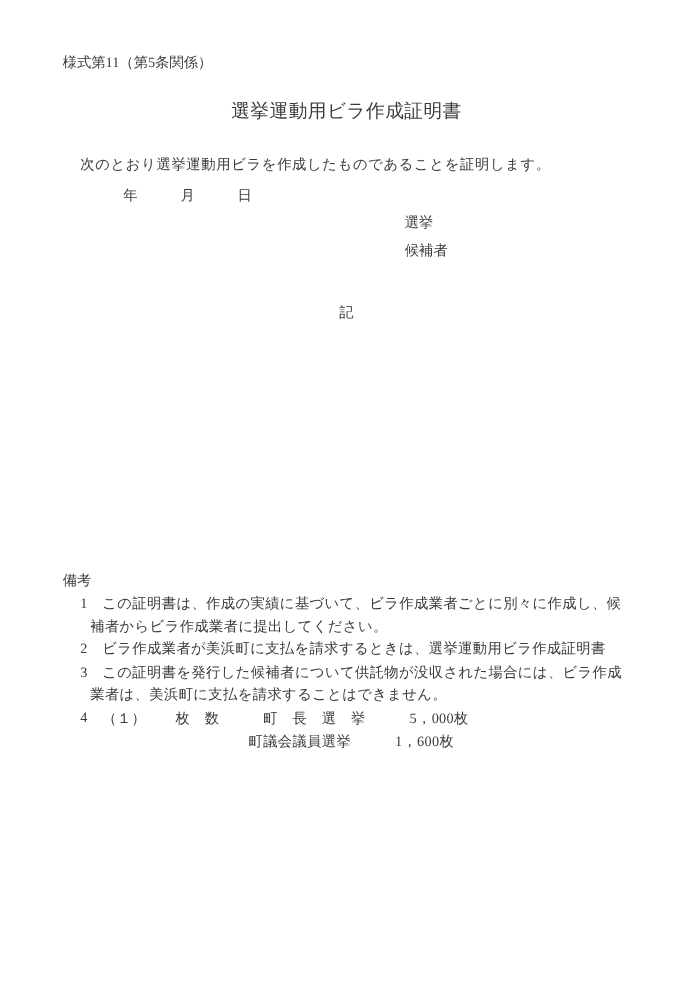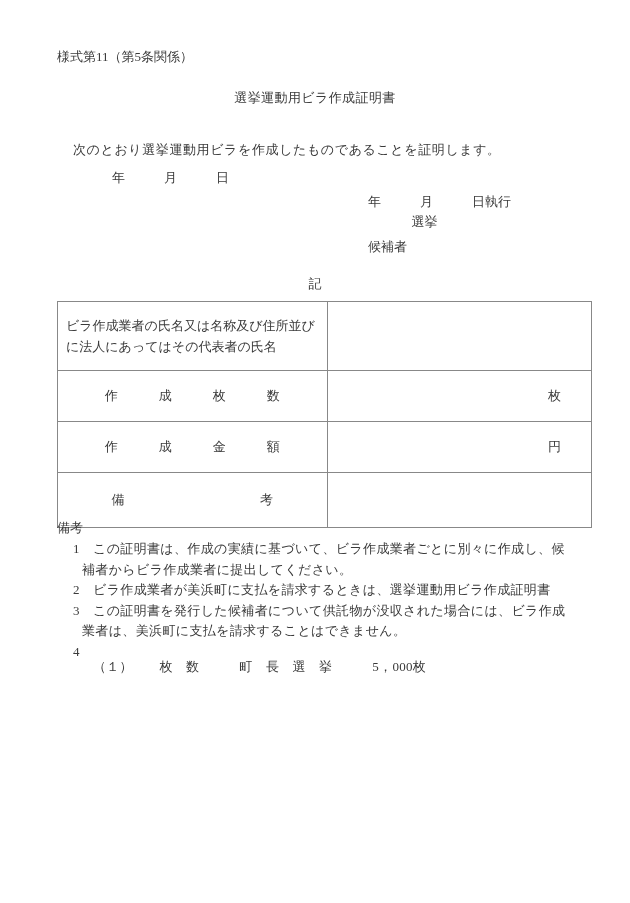--- a/index.html
+++ b/index.html
@@ -32,21 +32,21 @@
     text-align: right;
   }
 
   
   .doc-title {
     position: absolute;
     left: 0;
     right: 0;
     top: 88px;
     text-align: center;
-    font-size: 13px;
+    font-size: 17px;
     letter-spacing: 0.4px;
   }
 
   
   .intro {
     position: absolute;
     left: 73px;
     top: 140px;
     font-size: 13px;
     letter-spacing: 0.6px;
@@ -152,21 +152,21 @@
   }
   .note-body {
     text-indent: 0;
   }
   .note-body .cont {
     display: block;
     margin-left: -11px;
   }
 
   .sub-list {
-    margin-top: 15px;
+    margin-top: 1px;
     padding-left: 36px;
   }
   .sub-row {
     white-space: pre;
     line-height: 1.6;
     letter-spacing: 0.3px;
   }
 </style>
 </head>
 <body>
@@ -175,47 +175,26 @@
 
   <div class="form-no">様式第11（第5条関係）</div>
 
   <div class="doc-title">選挙運動用ビラ作成証明書</div>
 
   <div class="intro">次のとおり選挙運動用ビラを作成したものであることを証明します。</div>
 
   <div class="date-left">年　　　月　　　日</div>
 
   <div class="sig-block">
-    <div class="sig-line">年　　　月　　　日執行</div>
     <div class="sig-line election">選挙</div>
     <div class="sig-line candidate">候補者</div>
   </div>
 
   <div class="ki">記</div>
 
-  <table class="form-table">
-    <tbody>
-      <tr>
-        <td class="cell-desc col-label">ビラ作成業者の氏名又は名称及び住所並びに法人にあってはその代表者の氏名</td>
-        <td class="cell-blank col-value"></td>
-      </tr>
-      <tr>
-        <td class="cell-spaced col-label">作　　　成　　　枚　　　数</td>
-        <td class="cell-unit col-value">枚</td>
-      </tr>
-      <tr>
-        <td class="cell-spaced col-label">作　　　成　　　金　　　額</td>
-        <td class="cell-unit col-value">円</td>
-      </tr>
-      <tr>
-        <td class="cell-spaced col-label">備　　　　　　　　　　考</td>
-        <td class="cell-blank col-value"></td>
-      </tr>
-    </tbody>
-  </table>
 
   <div class="notes">
     <div class="notes-heading">備考</div>
 
     <div class="note-item">
       <span class="note-num">1</span>
       <span class="note-body"><span>この証明書は、作成の実績に基づいて、ビラ作成業者ごとに別々に作成し、候</span><span class="cont">補者からビラ作成業者に提出してください。</span></span>
     </div>
 
     <div class="note-item">
@@ -227,16 +206,17 @@
       <span class="note-num">3</span>
       <span class="note-body"><span>この証明書を発行した候補者について供託物が没収された場合には、ビラ作成</span><span class="cont">業者は、美浜町に支払を請求することはできません。</span></span>
     </div>
 
     <div class="note-item">
       <span class="note-num">4</span>
     </div>
 
     <div class="sub-list">
       <div class="sub-row">（１）　　枚　数　　　町　長　選　挙　　　5，000枚</div>
+      <div class="sub-row">　　　　　　　　　　町議会議員選挙　　　1，600枚</div>
     </div>
   </div>
 
 </div>
 
 </body></html>

